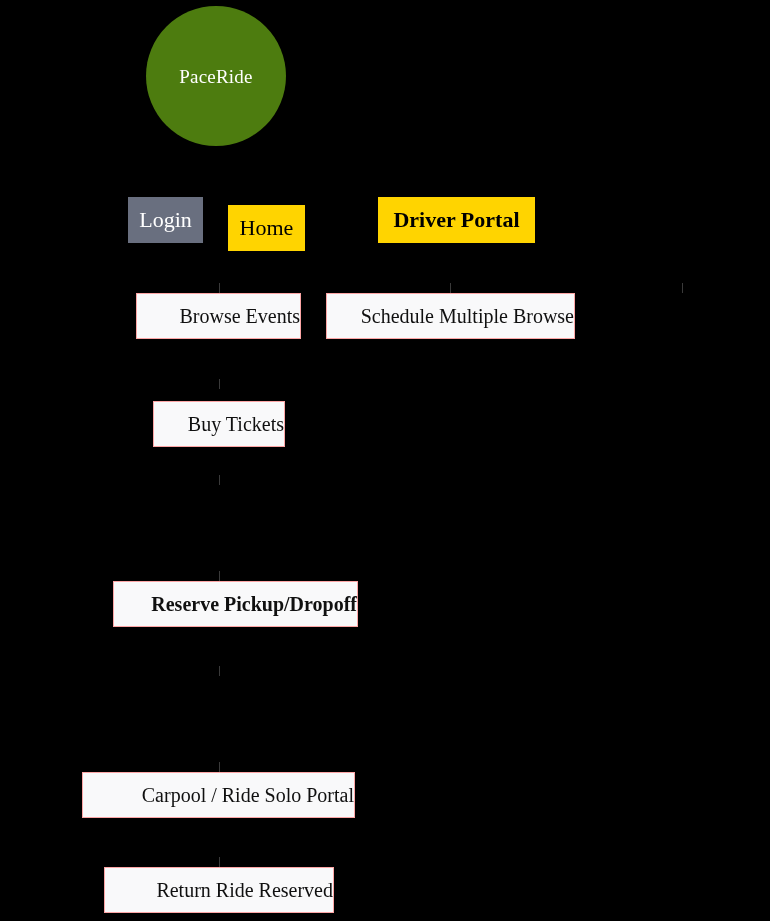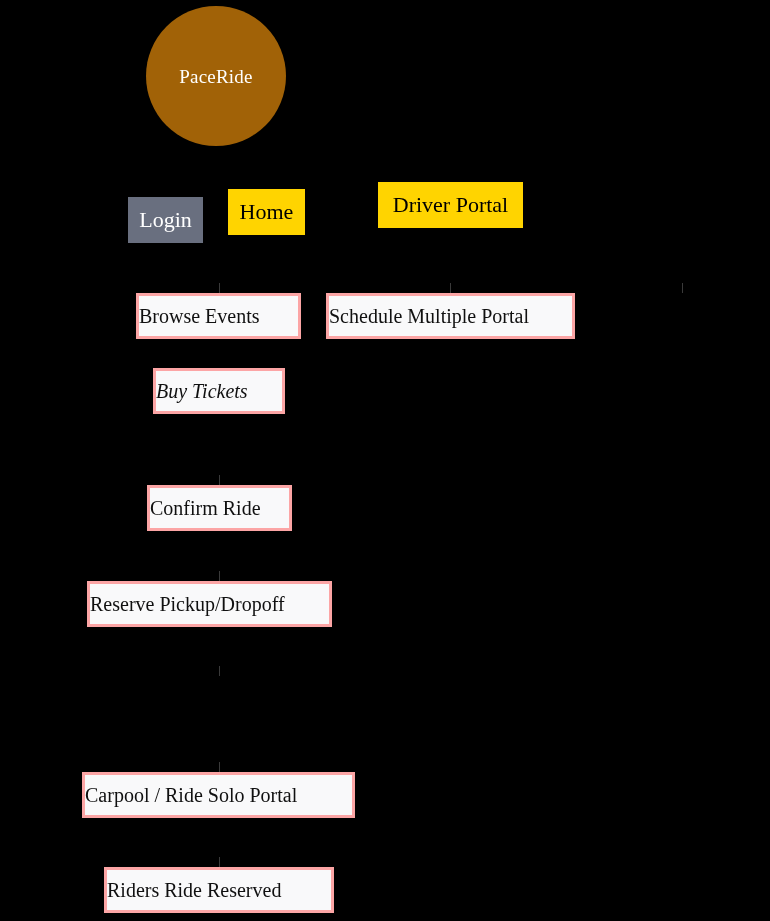--- a/index.html
+++ b/index.html
@@ -24,21 +24,21 @@
   }
 
   
   .logo-node {
     position: absolute;
     left: 146px;
     top: 6px;
     width: 140px;
     height: 140px;
     border-radius: 50%;
-    background: #a16207;
+    background: #4d7c0f;
     display: flex;
     align-items: center;
     justify-content: center;
   }
   .logo-label {
     color: #ffffff;
     font-size: 19px;
     line-height: 1;
     letter-spacing: 0.2px;
     white-space: nowrap;
@@ -63,24 +63,24 @@
   .nav-btn.gold {
     background: #ffd400;
     color: #000000;
   }
 
   
   .node-box {
     position: absolute;
     height: 46px;
     background: #f9f9fa;
-    border: 3px solid #fca5a5;
+    border: 1px solid #fca5a5;
     display: flex;
     align-items: center;
-    justify-content: flex-start;
+    justify-content: flex-end;
     color: #101010;
     font-size: 20px;
     line-height: 1;
     white-space: nowrap;
     box-sizing: border-box;
   }
 
   
   .connector {
     position: absolute;
@@ -101,40 +101,37 @@
     <div class="connector" style="left: 219px; top: 571px; height: 10px;"></div>
     <div class="connector" style="left: 219px; top: 666px; height: 10px;"></div>
     <div class="connector" style="left: 219px; top: 762px; height: 10px;"></div>
     <div class="connector" style="left: 219px; top: 857px; height: 10px;"></div>
     <div class="logo-node">
       <span class="logo-label">PaceRide</span>
     </div>
     <div class="nav-btn grey" style="left: 128px; top: 197px; width: 75px;">
       <span>Login</span>
     </div>
-    <div class="nav-btn gold" style="left: 228px; top: 189px; width: 77px;">
+    <div class="nav-btn gold" style="left: 228px; top: 205px; width: 77px;">
       <span>Home</span>
     </div>
-    <div class="nav-btn gold" style="left: 378px; top: 182px; width: 145px;">
+    <div class="nav-btn gold" style="left: 378px; top: 197px; width: 157px; font-weight: bold;">
       <span>Driver Portal</span>
     </div>
     <div class="node-box" style="left: 136px; top: 293px; width: 165px;">
       <span>Browse Events</span>
     </div>
     <div class="node-box" style="left: 326px; top: 293px; width: 249px;">
-      <span>Schedule Multiple Portal</span>
+      <span>Schedule Multiple Browse</span>
     </div>
-    <div class="node-box" style="left: 153px; top: 368px; width: 132px; font-style: italic;">
+    <div class="node-box" style="left: 153px; top: 401px; width: 132px;">
       <span>Buy Tickets</span>
     </div>
-    <div class="node-box" style="left: 147px; top: 485px; width: 145px;">
-      <span>Confirm Ride</span>
-    </div>
-    <div class="node-box" style="left: 87px; top: 581px; width: 245px;">
+    <div class="node-box" style="left: 113px; top: 581px; width: 245px; font-weight: bold;">
       <span>Reserve Pickup/Dropoff</span>
     </div>
     <div class="node-box" style="left: 82px; top: 772px; width: 273px;">
       <span>Carpool / Ride Solo Portal</span>
     </div>
     <div class="node-box" style="left: 104px; top: 867px; width: 230px;">
-      <span>Riders Ride Reserved</span>
+      <span>Return Ride Reserved</span>
     </div>
   </div>
 
 </body></html>

